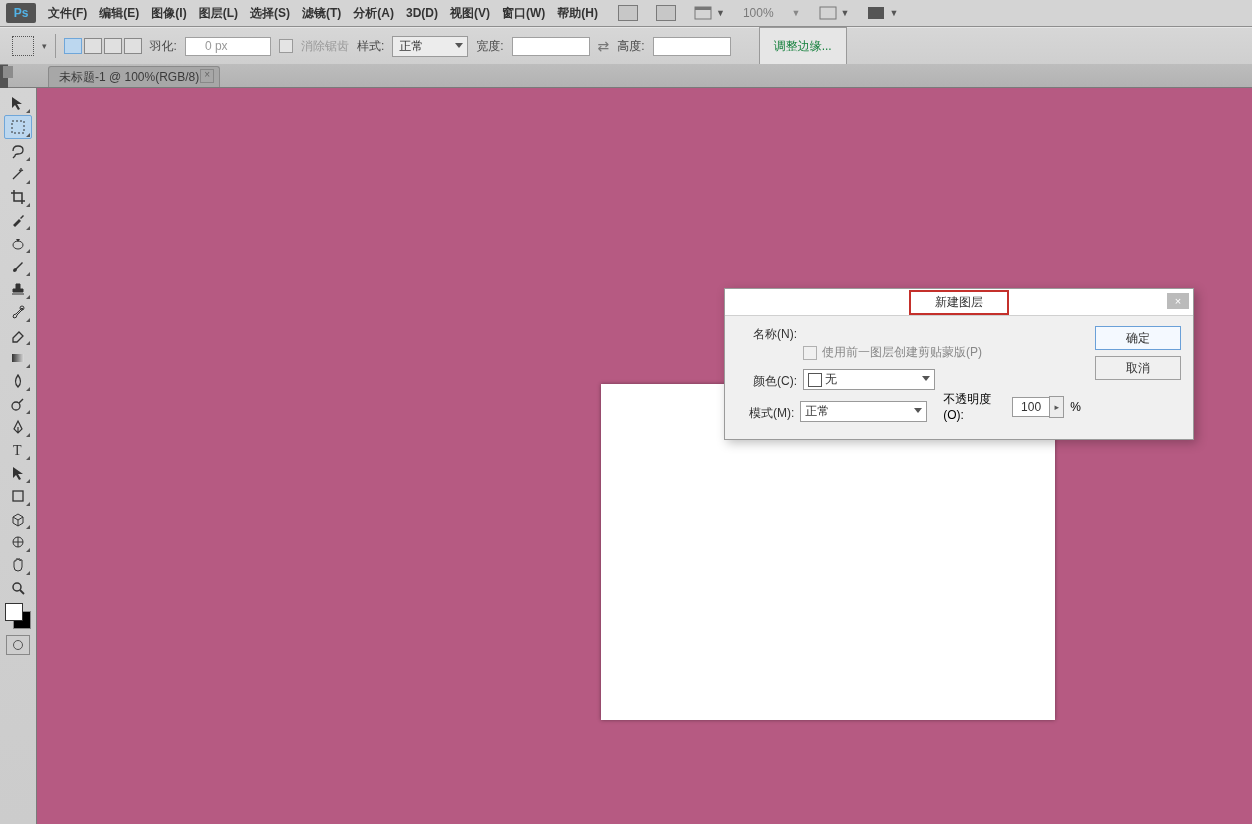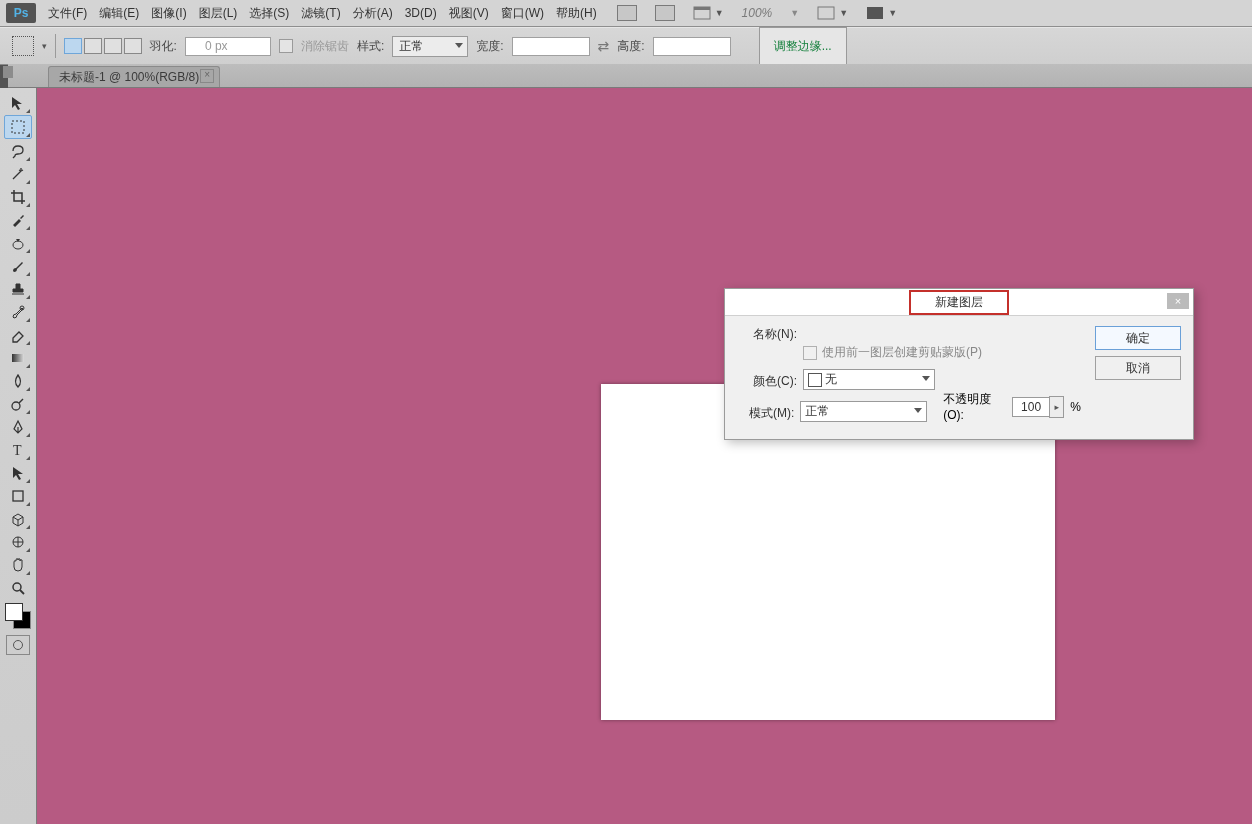--- a/index.html
+++ b/index.html
@@ -1,22 +1,22 @@
 <!DOCTYPE html>
 <html><head>
 <meta charset="utf-8">
 <style>
   html,body{margin:0;padding:0;font-family:"Microsoft YaHei","SimSun",Arial,sans-serif;font-size:12px;background:#535353;overflow:hidden;}
   body{width:1252px;height:824px;position:relative;}
   .menubar{position:absolute;left:0;top:0;right:0;height:26px;background:#d4d4d4;border-bottom:1px solid #8e8e8e;display:flex;align-items:center;}
   .ps-logo{width:30px;height:20px;margin:0 6px 0 6px;background:#535353;color:#52b3e7;font-size:12px;font-weight:bold;display:flex;align-items:center;justify-content:center;border-radius:2px;}
-  .menu-item{padding:0 6px;height:26px;display:flex;align-items:center;color:#333;cursor:default;}
+  .menu-item{padding:0 6px;height:26px;display:flex;align-items:center;color:#333;cursor:default;font-weight:bold;}
   .menu-extras{margin-left:14px;display:flex;align-items:center;gap:18px;}
   .ext-box{width:18px;height:14px;border:1px solid #7a7a7a;background:#c7c7c7;}
-  .ext-text{color:#7a7a7a;font-style:italic;}
+  .ext-text{color:#7a7a7a;}
   .screen-drop{display:flex;align-items:center;gap:4px;}
   .screen-drop svg{display:block;}
   .optbar{position:absolute;left:0;top:27px;right:0;height:36px;background:linear-gradient(#d7d7d7,#cfcfcf);border-bottom:1px solid #8a8a8a;border-top:1px solid #e6e6e6;display:flex;align-items:center;padding-left:12px;gap:8px;font-size:12px;color:#4a4a4a;}
   .opt-icon{width:20px;height:18px;border:1px dotted #555;}
   .opt-sep{width:1px;height:24px;background:#9a9a9a;}
   .opt-iconset{display:flex;gap:2px;}
   .opt-iconset .sq{width:16px;height:14px;border:1px solid #888;background:#e0e0e0;}
   .opt-iconset .sq.sel{background:#bcd7ef;border-color:#6fa6d9;}
   .opt-field{width:46px;height:17px;border:1px solid #a0a0a0;background:#fff;display:flex;align-items:center;padding:0 19px;color:#999;}
   .opt-chk{width:12px;height:12px;border:1px solid #9a9a9a;background:#e4e4e4;display:inline-block;}

